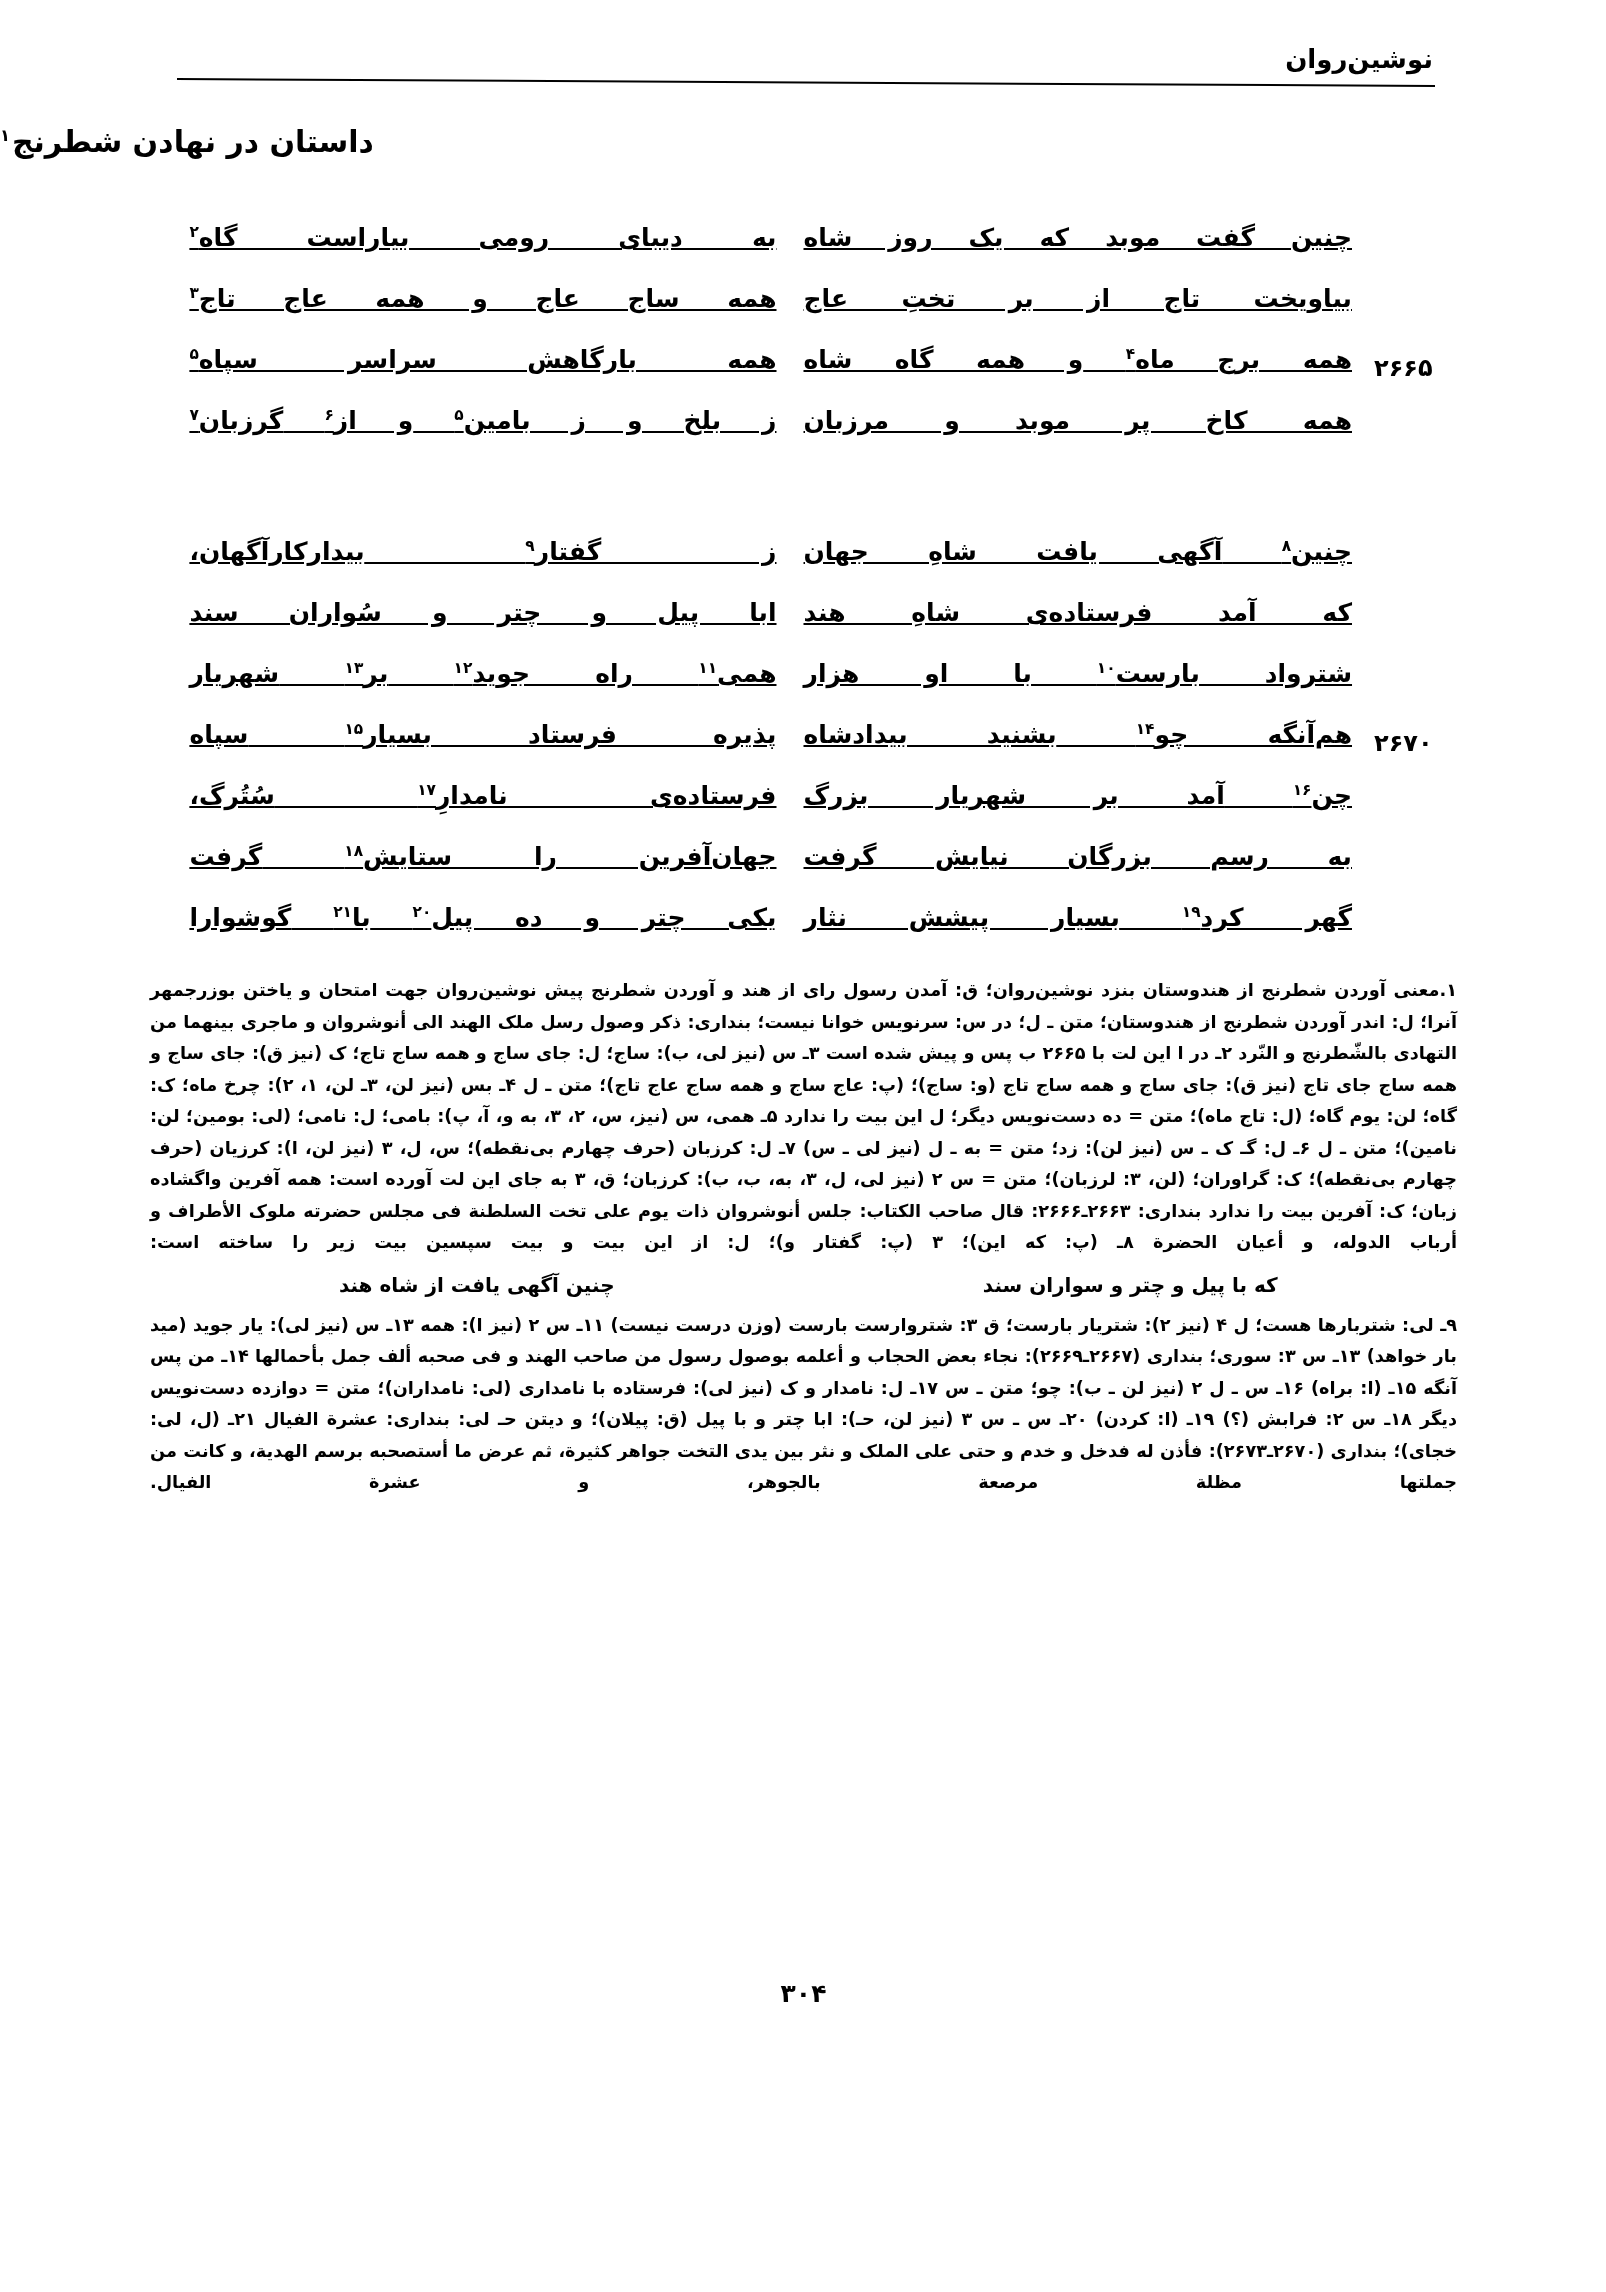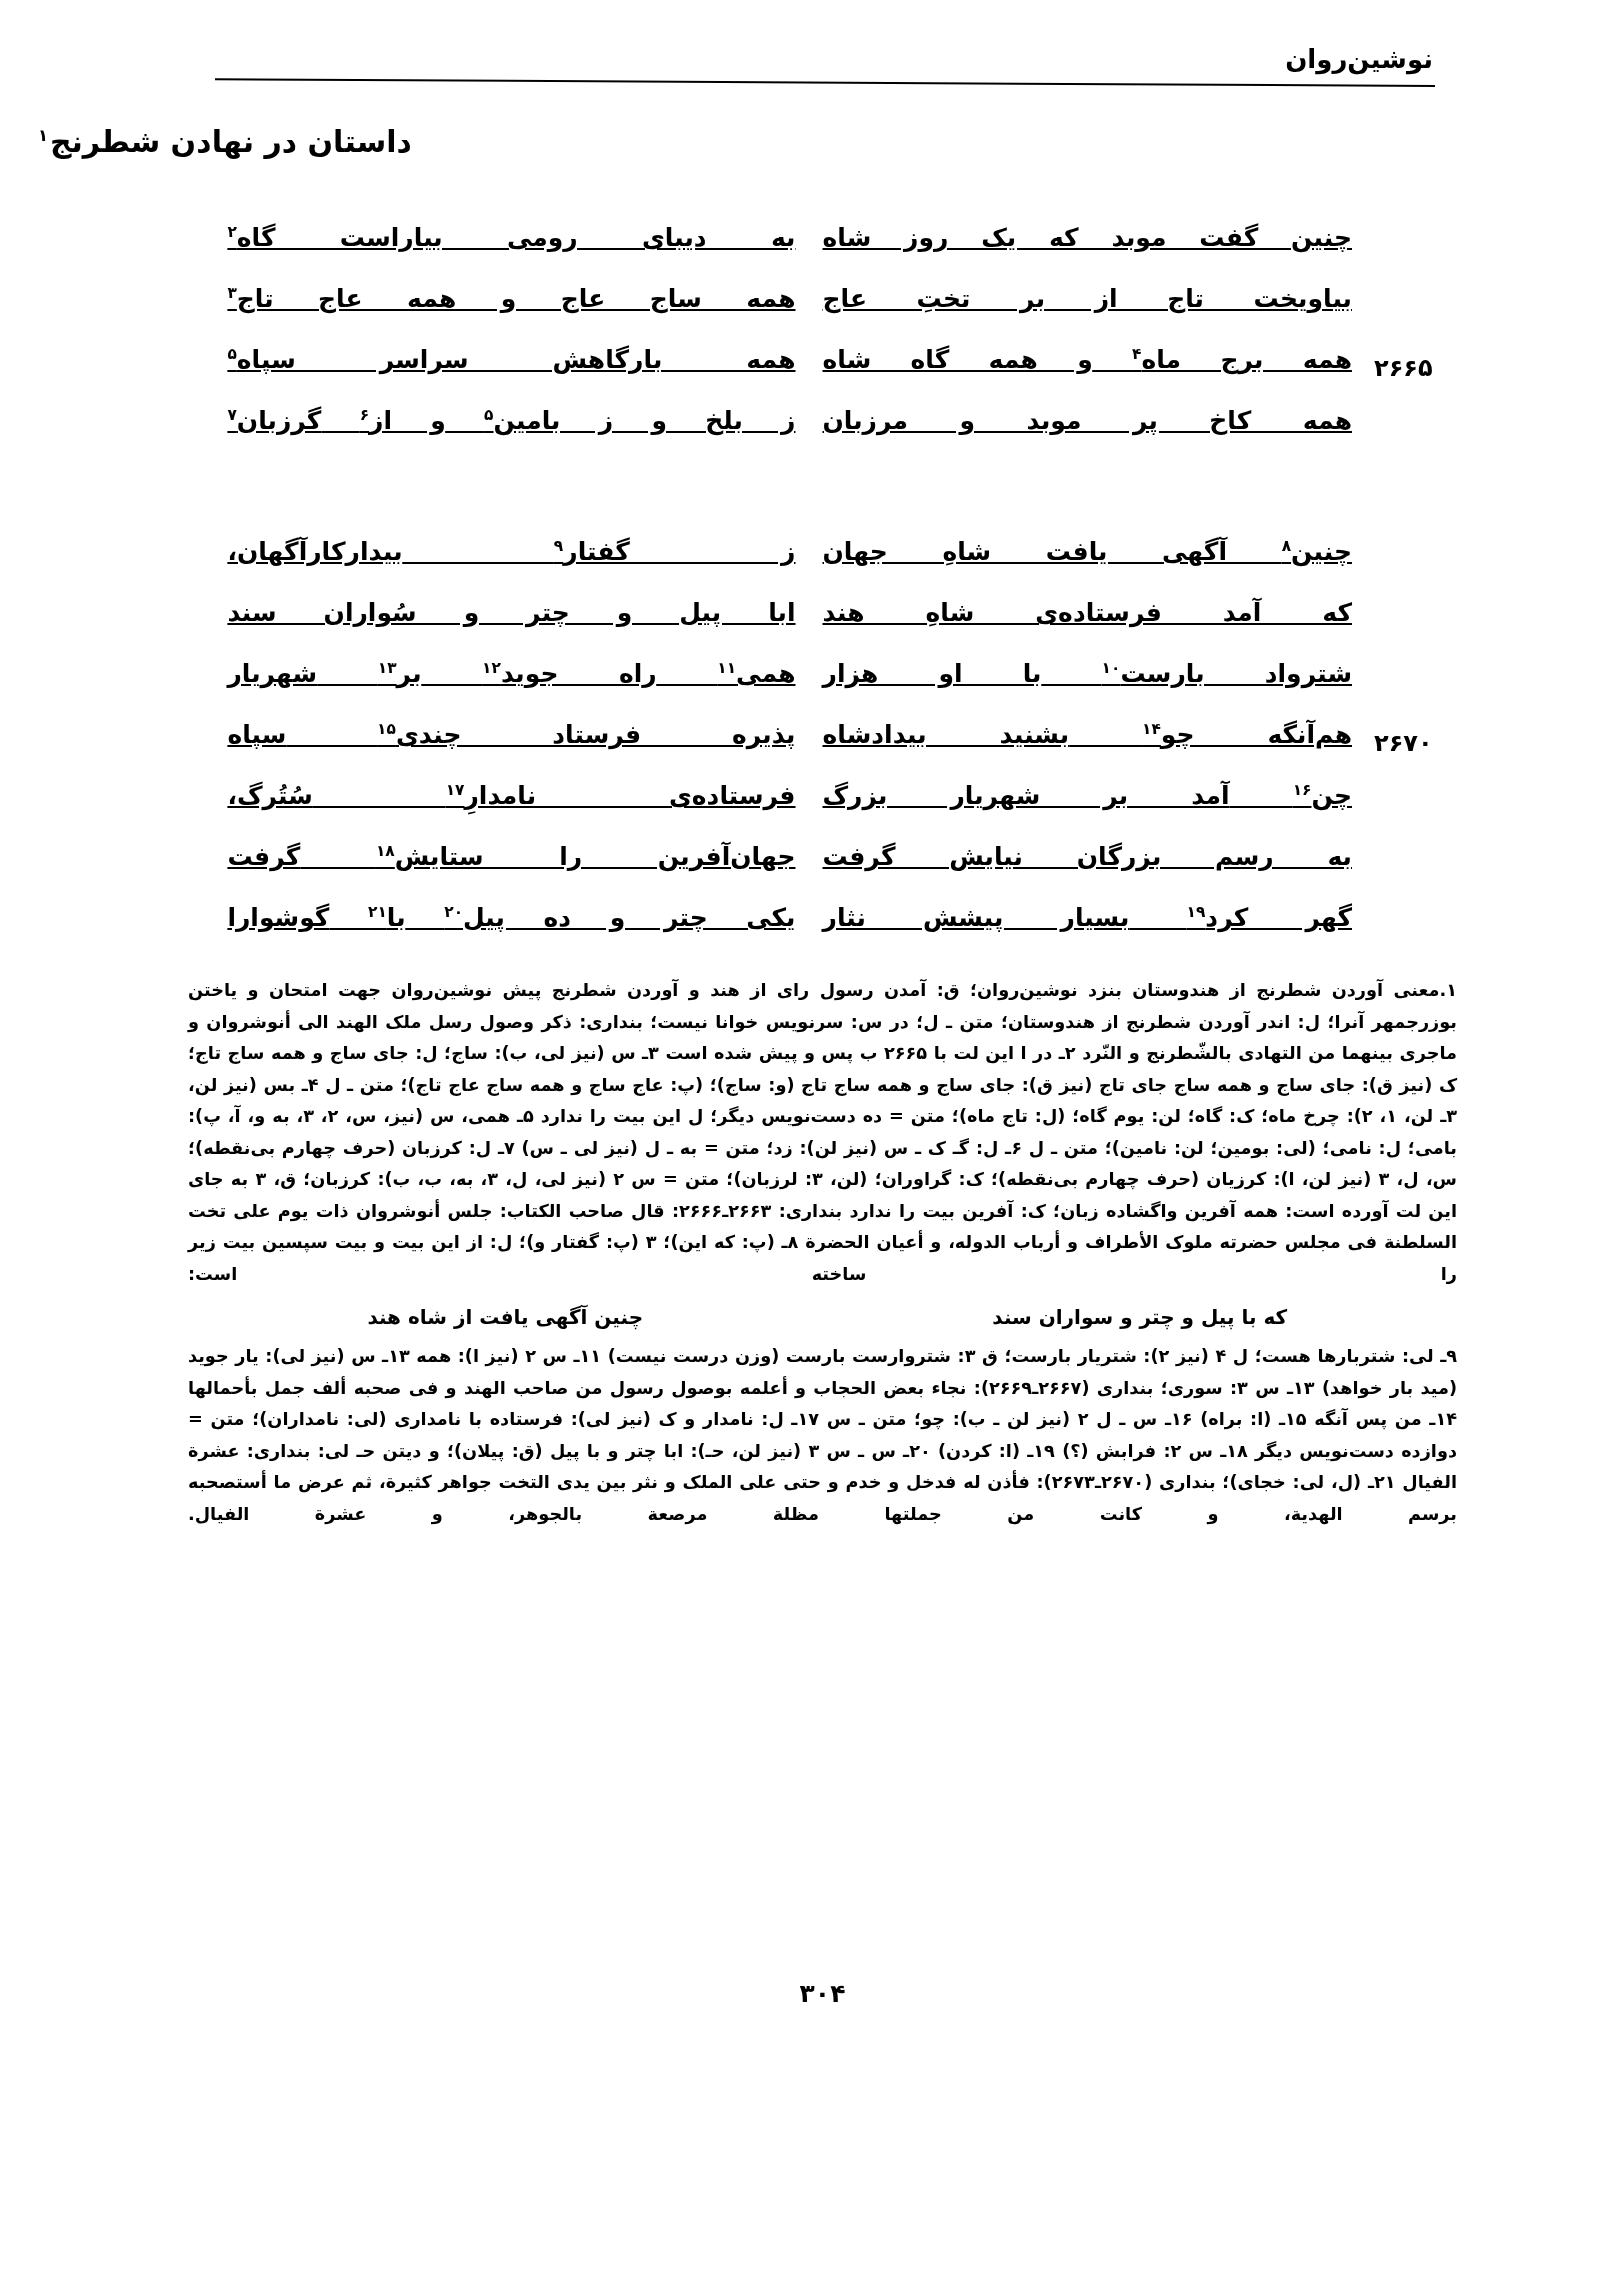--- a/index.html
+++ b/index.html
@@ -14,21 +14,20 @@
     position: relative;
     font-family: "DejaVu Sans", "Liberation Sans", sans-serif;
     color: #000000;
     overflow: hidden;
   }
 
   .page {
     position: absolute;
     inset: 0;
     padding: 0;
-    margin-left: 38px;
   }
 
   
   .runhead {
     position: absolute;
     top: 44px;
     left: 0;
     right: 0;
     height: 58px;
   }
@@ -269,21 +268,21 @@
         </div>
       </div>
 
       <div class="verse-row">
         <div class="verse-num">۲۶۷۰</div>
         <div class="hemistich right">
           <span>هم‌آنگه چو</span><sup>۱۴</sup>
           <span>بشنید بیدادشاه</span>
         </div>
         <div class="hemistich left">
-          <span>پذیره فرستاد چندی</span><sup>۱۵</sup>
+          <span>پذیره فرستاد بسیار</span><sup>۱۵</sup>
           <span>سپاه</span>
         </div>
       </div>
 
       <div class="verse-row">
         <div class="verse-num"></div>
         <div class="hemistich right">
           <span>چن</span><sup>۱۶</sup>
           <span>آمد بر شهریار بزرگ</span>
         </div>

